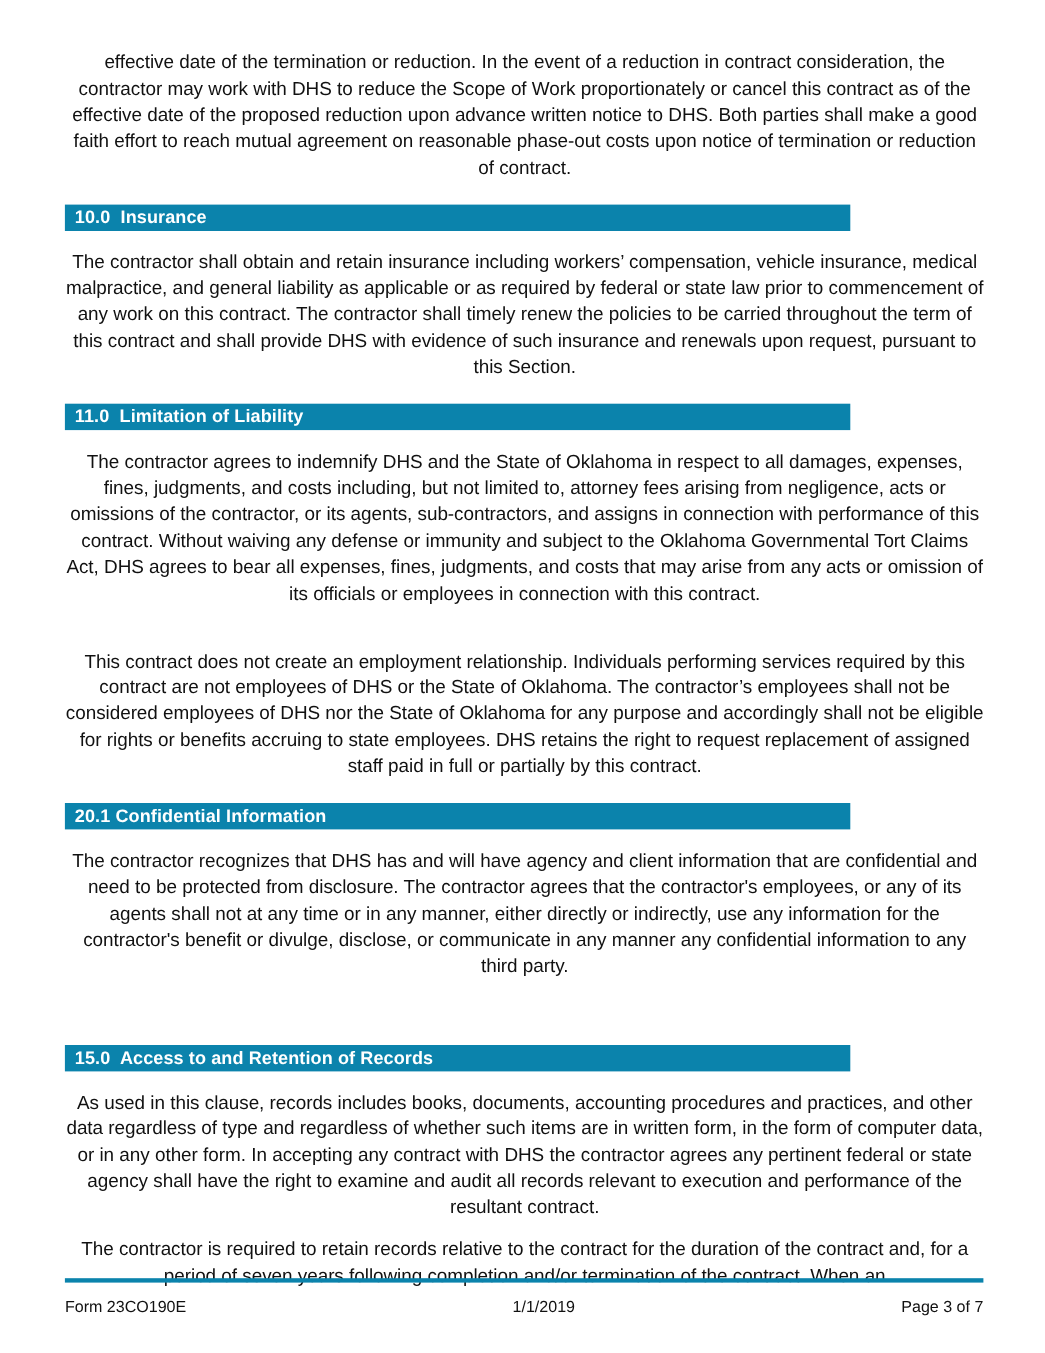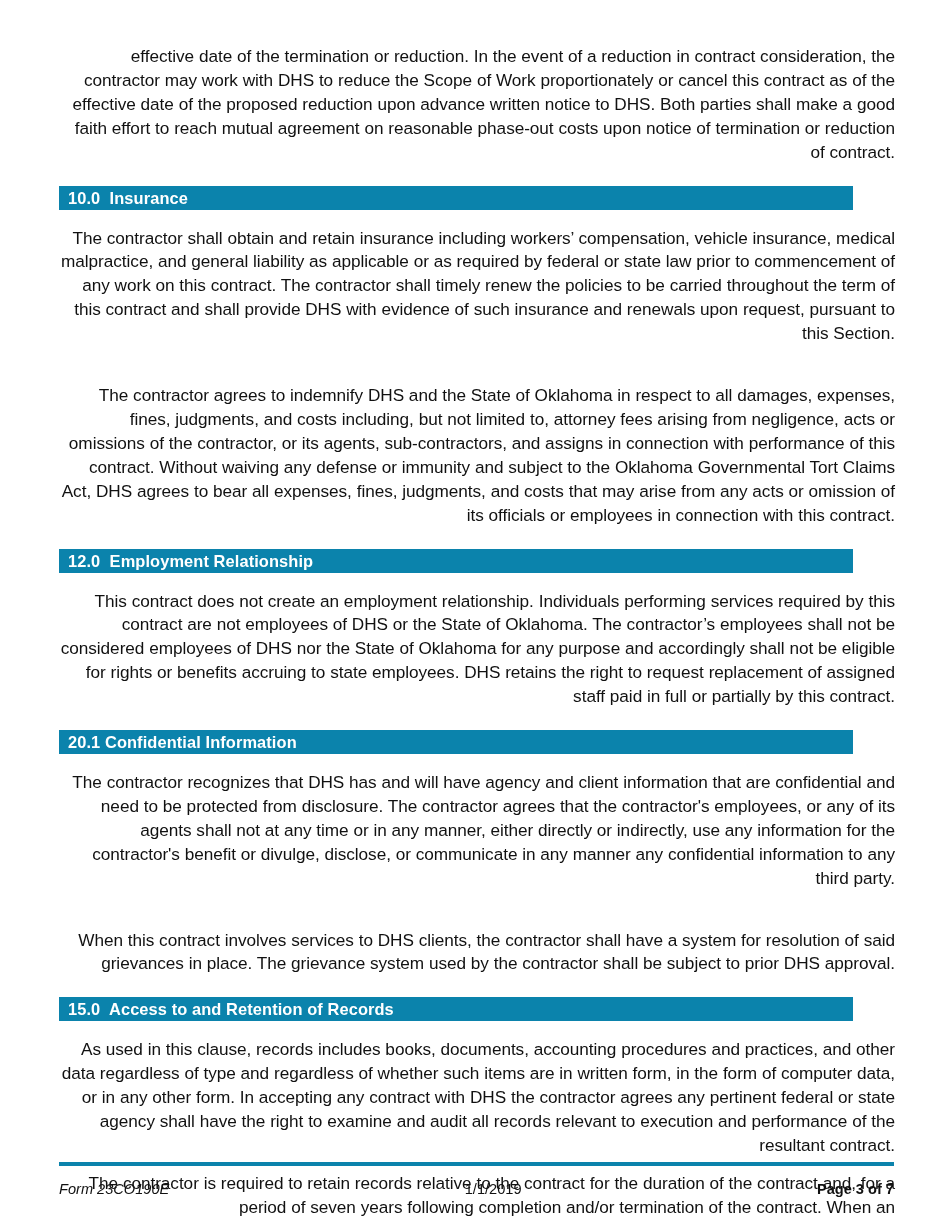--- a/index.html
+++ b/index.html
@@ -29,40 +29,40 @@
     position: absolute;
     left: 59px;
     top: 45px;
     width: 836px;
   }
   p.body-text {
     margin: 0 0 0 0;
     font-size: 17.2px;
     line-height: 23.9px;
     color: #111111;
-    text-align: right;
+    text-align: center;
     letter-spacing: -0.05px;
     word-spacing: 0.1px;
   }
   p.body-text + p.body-text {
     margin-top: 14px;
   }
   .section {
     margin-top: 0;
   }
   .section-header {
     background: #0b83ac;
     color: #ffffff;
     font-size: 16.4px;
     font-weight: bold;
     line-height: 24px;
     height: 24px;
     padding: 0 0 0 9px;
     box-sizing: border-box;
-    width: 794px;
+    width: 714px;
     letter-spacing: 0.1px;
     white-space: pre;
     overflow: hidden;
   }
   .gap-before-header { height: 21px; }
   .gap-after-header  { height: 17px; }
 
   .footer {
     position: absolute;
     left: 59px;
@@ -76,64 +76,63 @@
   }
   .footer-row {
     display: flex;
     justify-content: space-between;
     align-items: baseline;
     margin-top: 14px;
     font-size: 14.6px;
     line-height: 18px;
     color: #111111;
   }
-  .footer-left   { flex: 0 0 auto; text-align: center; font-style: italic; }
+  .footer-left   { flex: 0 0 auto; text-align: center; }
   .footer-center { flex: 0 0 auto; text-align: center; }
-  .footer-right  { flex: 0 0 auto; text-align: center; font-weight: bold; }
+  .footer-right  { flex: 0 0 auto; text-align: center; }
 </style>
 </head>
 <body>
 
 <div class="page">
 
   <div class="content">
 
     <p class="body-text">effective date of the termination or reduction. In the event of a reduction in contract consideration, the contractor may work with DHS to reduce the Scope of Work proportionately or cancel this contract as of the effective date of the proposed reduction upon advance written notice to DHS. Both parties shall make a good faith effort to reach mutual agreement on reasonable phase-out costs upon notice of termination or reduction of contract.</p>
 
     <div class="section">
       <div class="gap-before-header"></div>
       <div class="section-header">10.0  Insurance</div>
       <div class="gap-after-header"></div>
       <p class="body-text">The contractor shall obtain and retain insurance including workers’ compensation, vehicle insurance, medical malpractice, and general liability as applicable or as required by federal or state law prior to commencement of any work on this contract. The contractor shall timely renew the policies to be carried throughout the term of this contract and shall provide DHS with evidence of such insurance and renewals upon request, pursuant to this Section.</p>
     </div>
 
     <div class="section">
       <div class="gap-before-header"></div>
+      <div class="section-header">11.0  Limitation of Liability</div>
       <div class="gap-after-header"></div>
       <p class="body-text">The contractor agrees to indemnify DHS and the State of Oklahoma in respect to all damages, expenses, fines, judgments, and costs including, but not limited to, attorney fees arising from negligence, acts or omissions of the contractor, or its agents, sub-contractors, and assigns in connection with performance of this contract. Without waiving any defense or immunity and subject to the Oklahoma Governmental Tort Claims Act, DHS agrees to bear all expenses, fines, judgments, and costs that may arise from any acts or omission of its officials or employees in connection with this contract.</p>
     </div>
 
     <div class="section">
       <div class="gap-before-header"></div>
-      <div class="section-header">12.0  Employment Relationship</div>
       <div class="gap-after-header"></div>
       <p class="body-text">This contract does not create an employment relationship. Individuals performing services required by this contract are not employees of DHS or the State of Oklahoma. The contractor’s employees shall not be considered employees of DHS nor the State of Oklahoma for any purpose and accordingly shall not be eligible for rights or benefits accruing to state employees. DHS retains the right to request replacement of assigned staff paid in full or partially by this contract.</p>
     </div>
 
     <div class="section">
       <div class="gap-before-header"></div>
       <div class="section-header">20.1 Confidential Information</div>
       <div class="gap-after-header"></div>
       <p class="body-text">The contractor recognizes that DHS has and will have agency and client information that are confidential and need to be protected from disclosure. The contractor agrees that the contractor's employees, or any of its agents shall not at any time or in any manner, either directly or indirectly, use any information for the contractor's benefit or divulge, disclose, or communicate in any manner any confidential information to any third party.</p>
     </div>
 
     <div class="section">
       <div class="gap-before-header"></div>
       <div class="gap-after-header"></div>
-      <p class="body-text">When this contract involves services to DHS clients, the contractor shall have a system for resolution of said grievances in place. The grievance system used by the contractor shall be subject to prior DHS approval.</p>
     </div>
 
     <div class="section">
       <div class="gap-before-header"></div>
       <div class="section-header">15.0  Access to and Retention of Records</div>
       <div class="gap-after-header"></div>
       <p class="body-text">As used in this clause, records includes books, documents, accounting procedures and practices, and other data regardless of type and regardless of whether such items are in written form, in the form of computer data, or in any other form.  In accepting any contract with DHS the contractor agrees any pertinent federal or state agency shall have the right to examine and audit all records relevant to execution and performance of the resultant contract.</p>
       <p class="body-text">The contractor is required to retain records relative to the contract for the duration of the contract and, for a period of seven years following completion and/or termination of the contract.  When an</p>
     </div>
 

